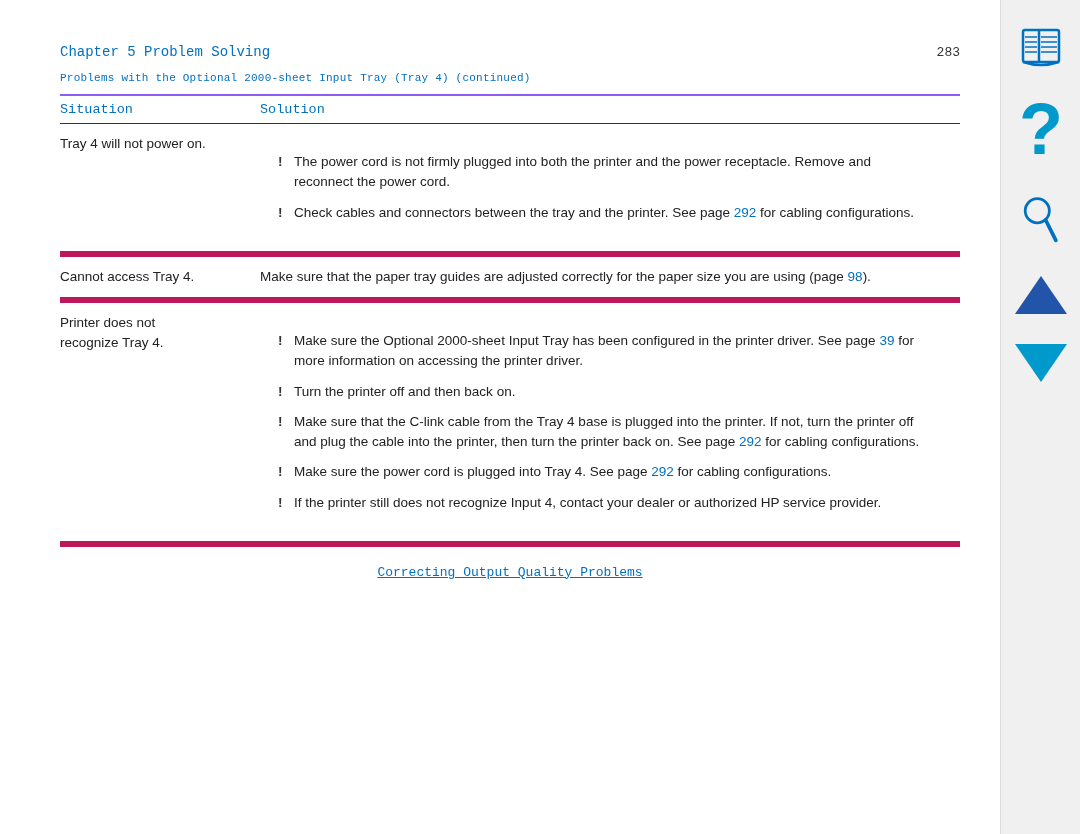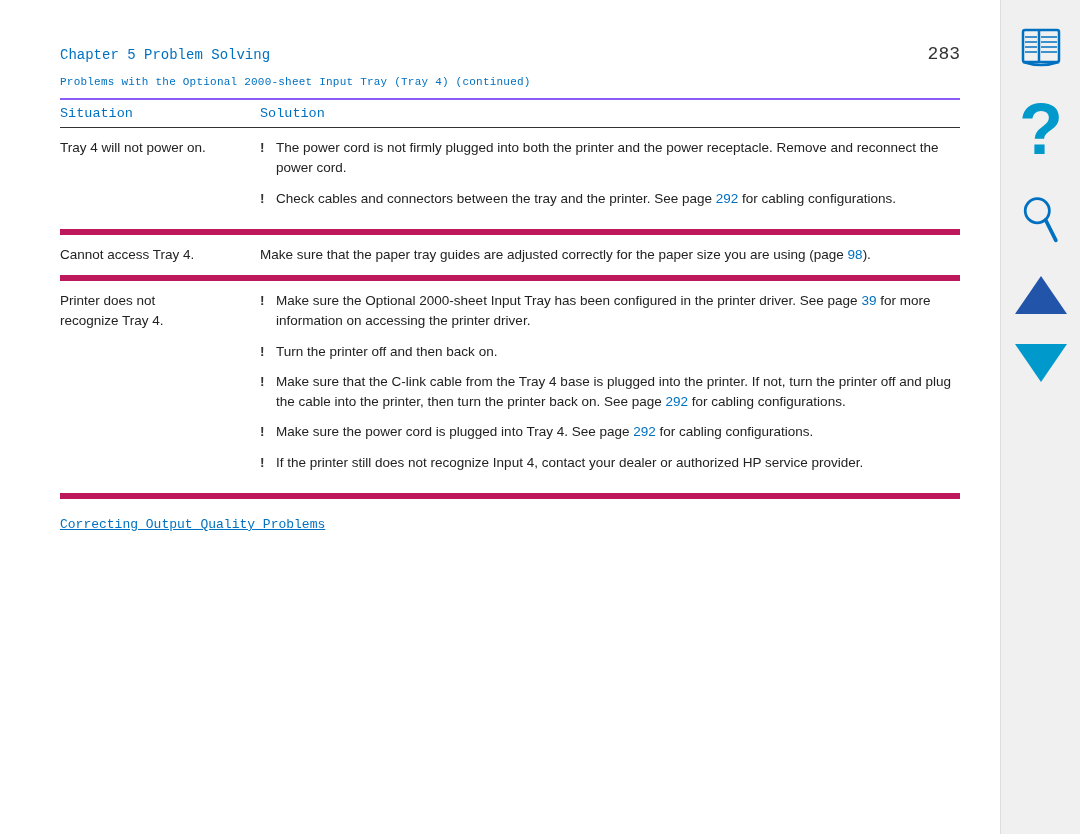--- a/index.html
+++ b/index.html
@@ -46,21 +46,21 @@
     }
 
     .chapter-title {
       color: #0070c0;
       font-size: 14px;
       font-family: 'Courier New', Courier, monospace;
     }
 
     .page-number {
       color: #333;
-      font-size: 18px;
+      font-size: 13px;
       font-family: 'Courier New', Courier, monospace;
     }
 
     
     .section-heading {
       color: #0070c0;
       font-size: 11px;
       font-family: 'Courier New', Courier, monospace;
       margin-bottom: 10px;
       letter-spacing: 0.02em;
@@ -103,21 +103,21 @@
       color: #222;
     }
 
     .problem-table tbody tr {
       border-bottom: 6px solid #be185d;
     }
 
     .bullet-list {
       list-style: none;
       padding: 0;
-      margin: 0;
+      margin: 18px;
     }
 
     .bullet-list li {
       padding-left: 16px;
       position: relative;
       margin-bottom: 10px;
       line-height: 1.5;
     }
 
     .bullet-list li::before {
@@ -133,20 +133,21 @@
       text-decoration: none;
     }
 
     
     .footer-link {
       color: #0070c0;
       font-size: 13px;
       font-family: 'Courier New', Courier, monospace;
       margin-top: 18px;
       display: block;
+      text-align: center;
     }
 
     
     .sidebar-icon {
       display: flex;
       flex-direction: column;
       align-items: center;
       justify-content: center;
       cursor: pointer;
     }

